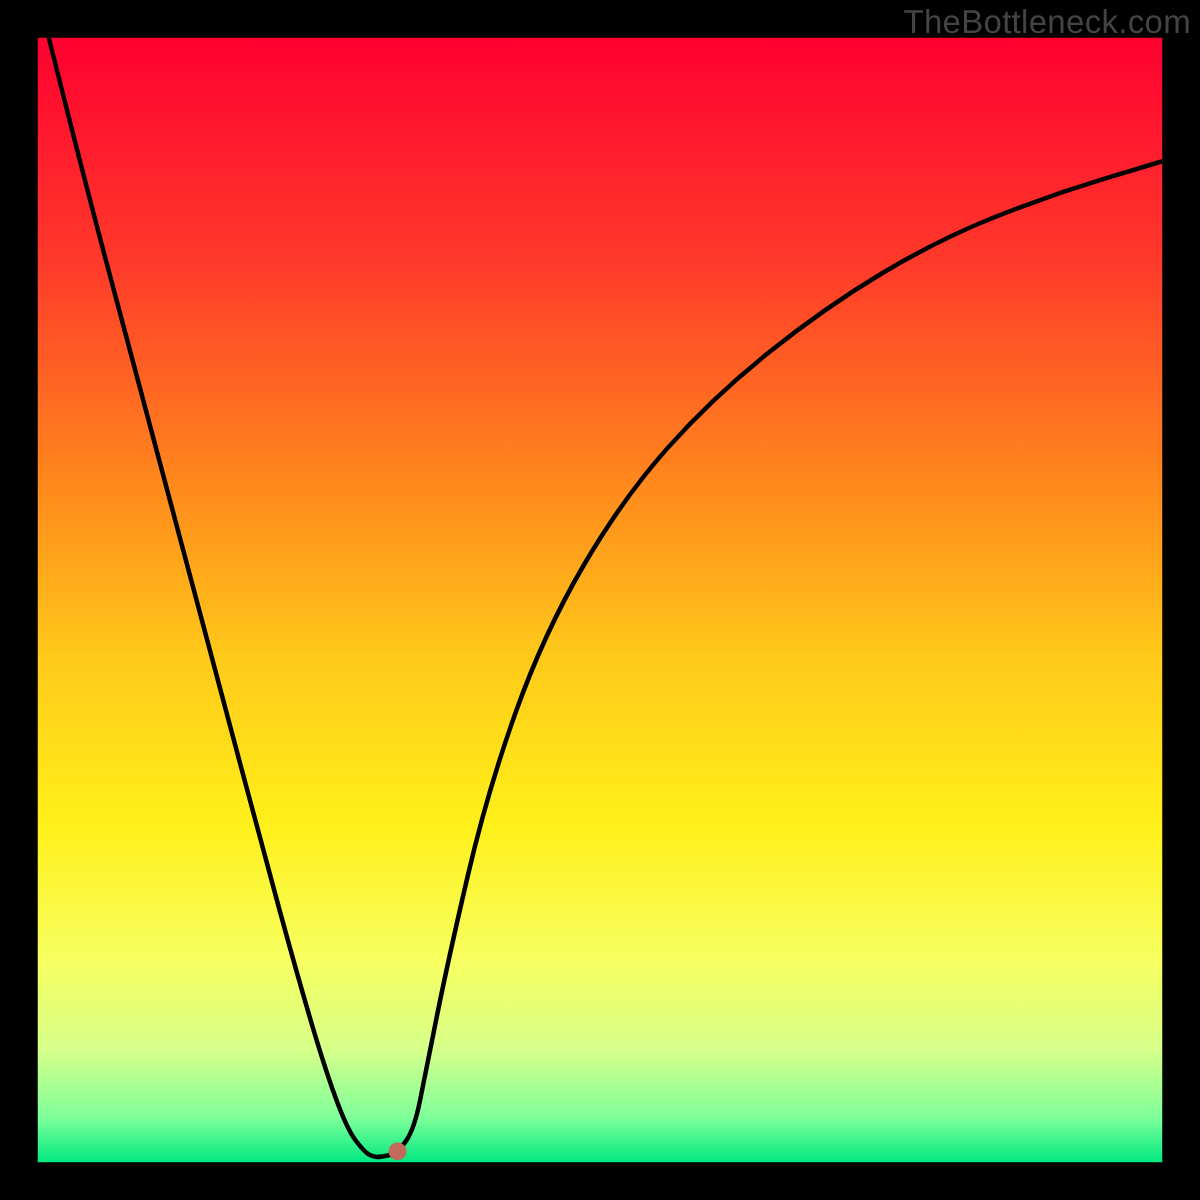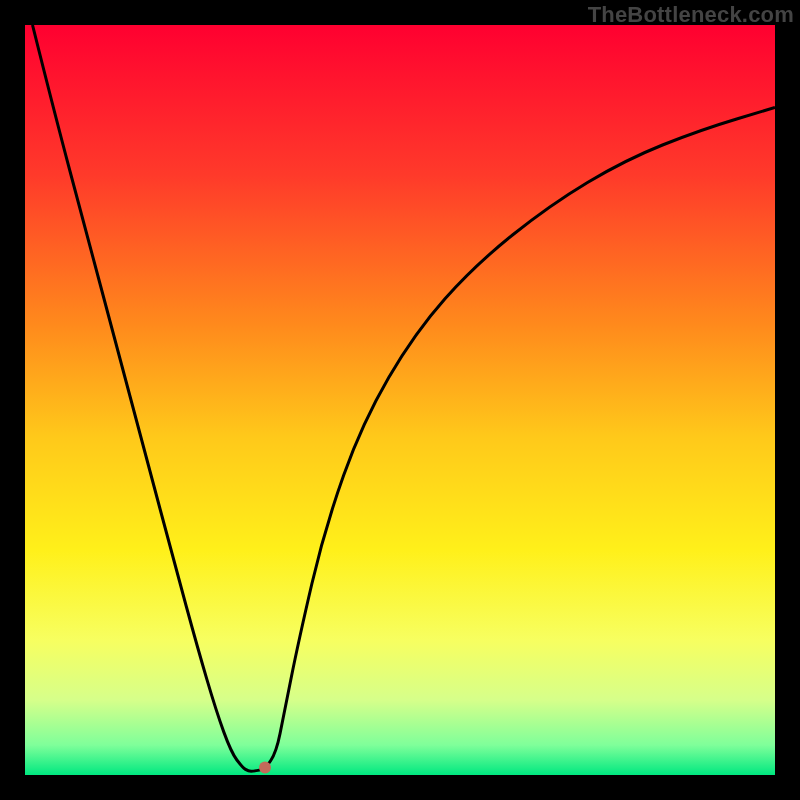--- a/index.html
+++ b/index.html
@@ -23,21 +23,21 @@
     top: 25px;
     width: 750px;
     height: 750px;
   }
   .watermark {
     position: absolute;
     top: 2px;
     right: 6px;
     color: #444;
     font-size: 22px;
-    font-weight: 700;
+    font-weight: 400;
     font-family: Arial, sans-serif;
     letter-spacing: 0.2px;
     user-select: none;
   }
   svg { display: block; }
 </style>
 </head>
 <body>
 
 <div class="frame">

